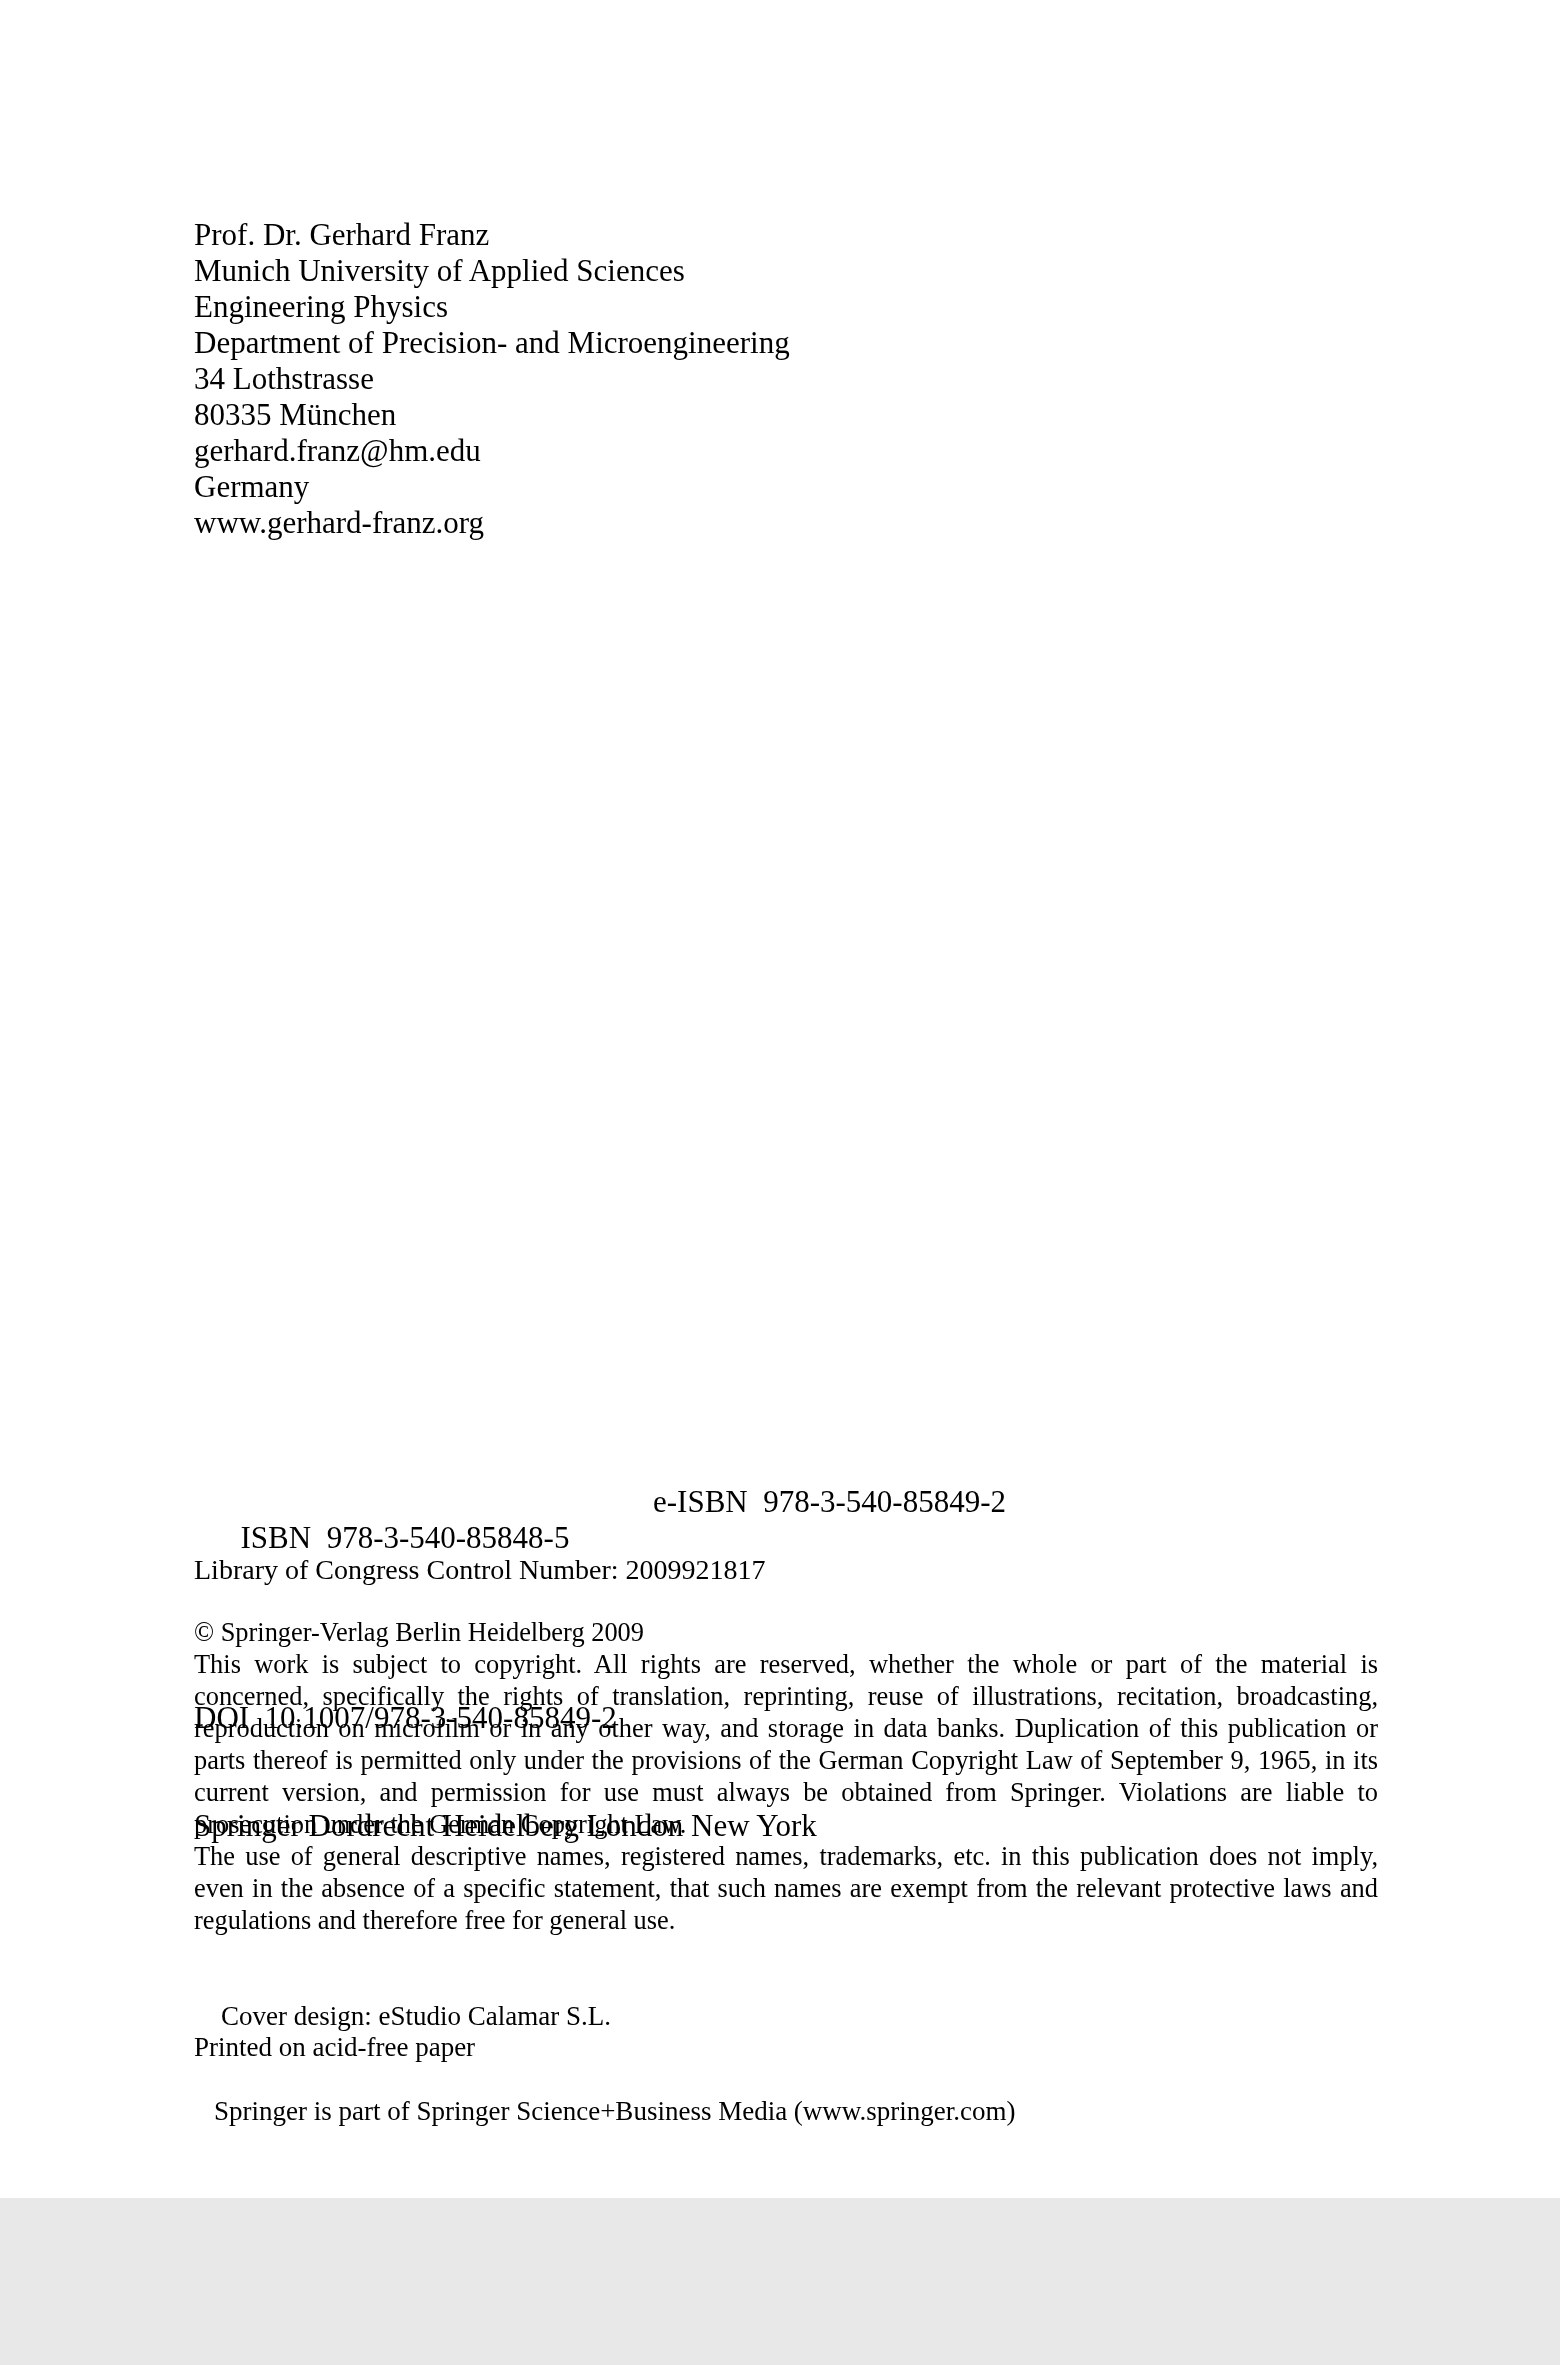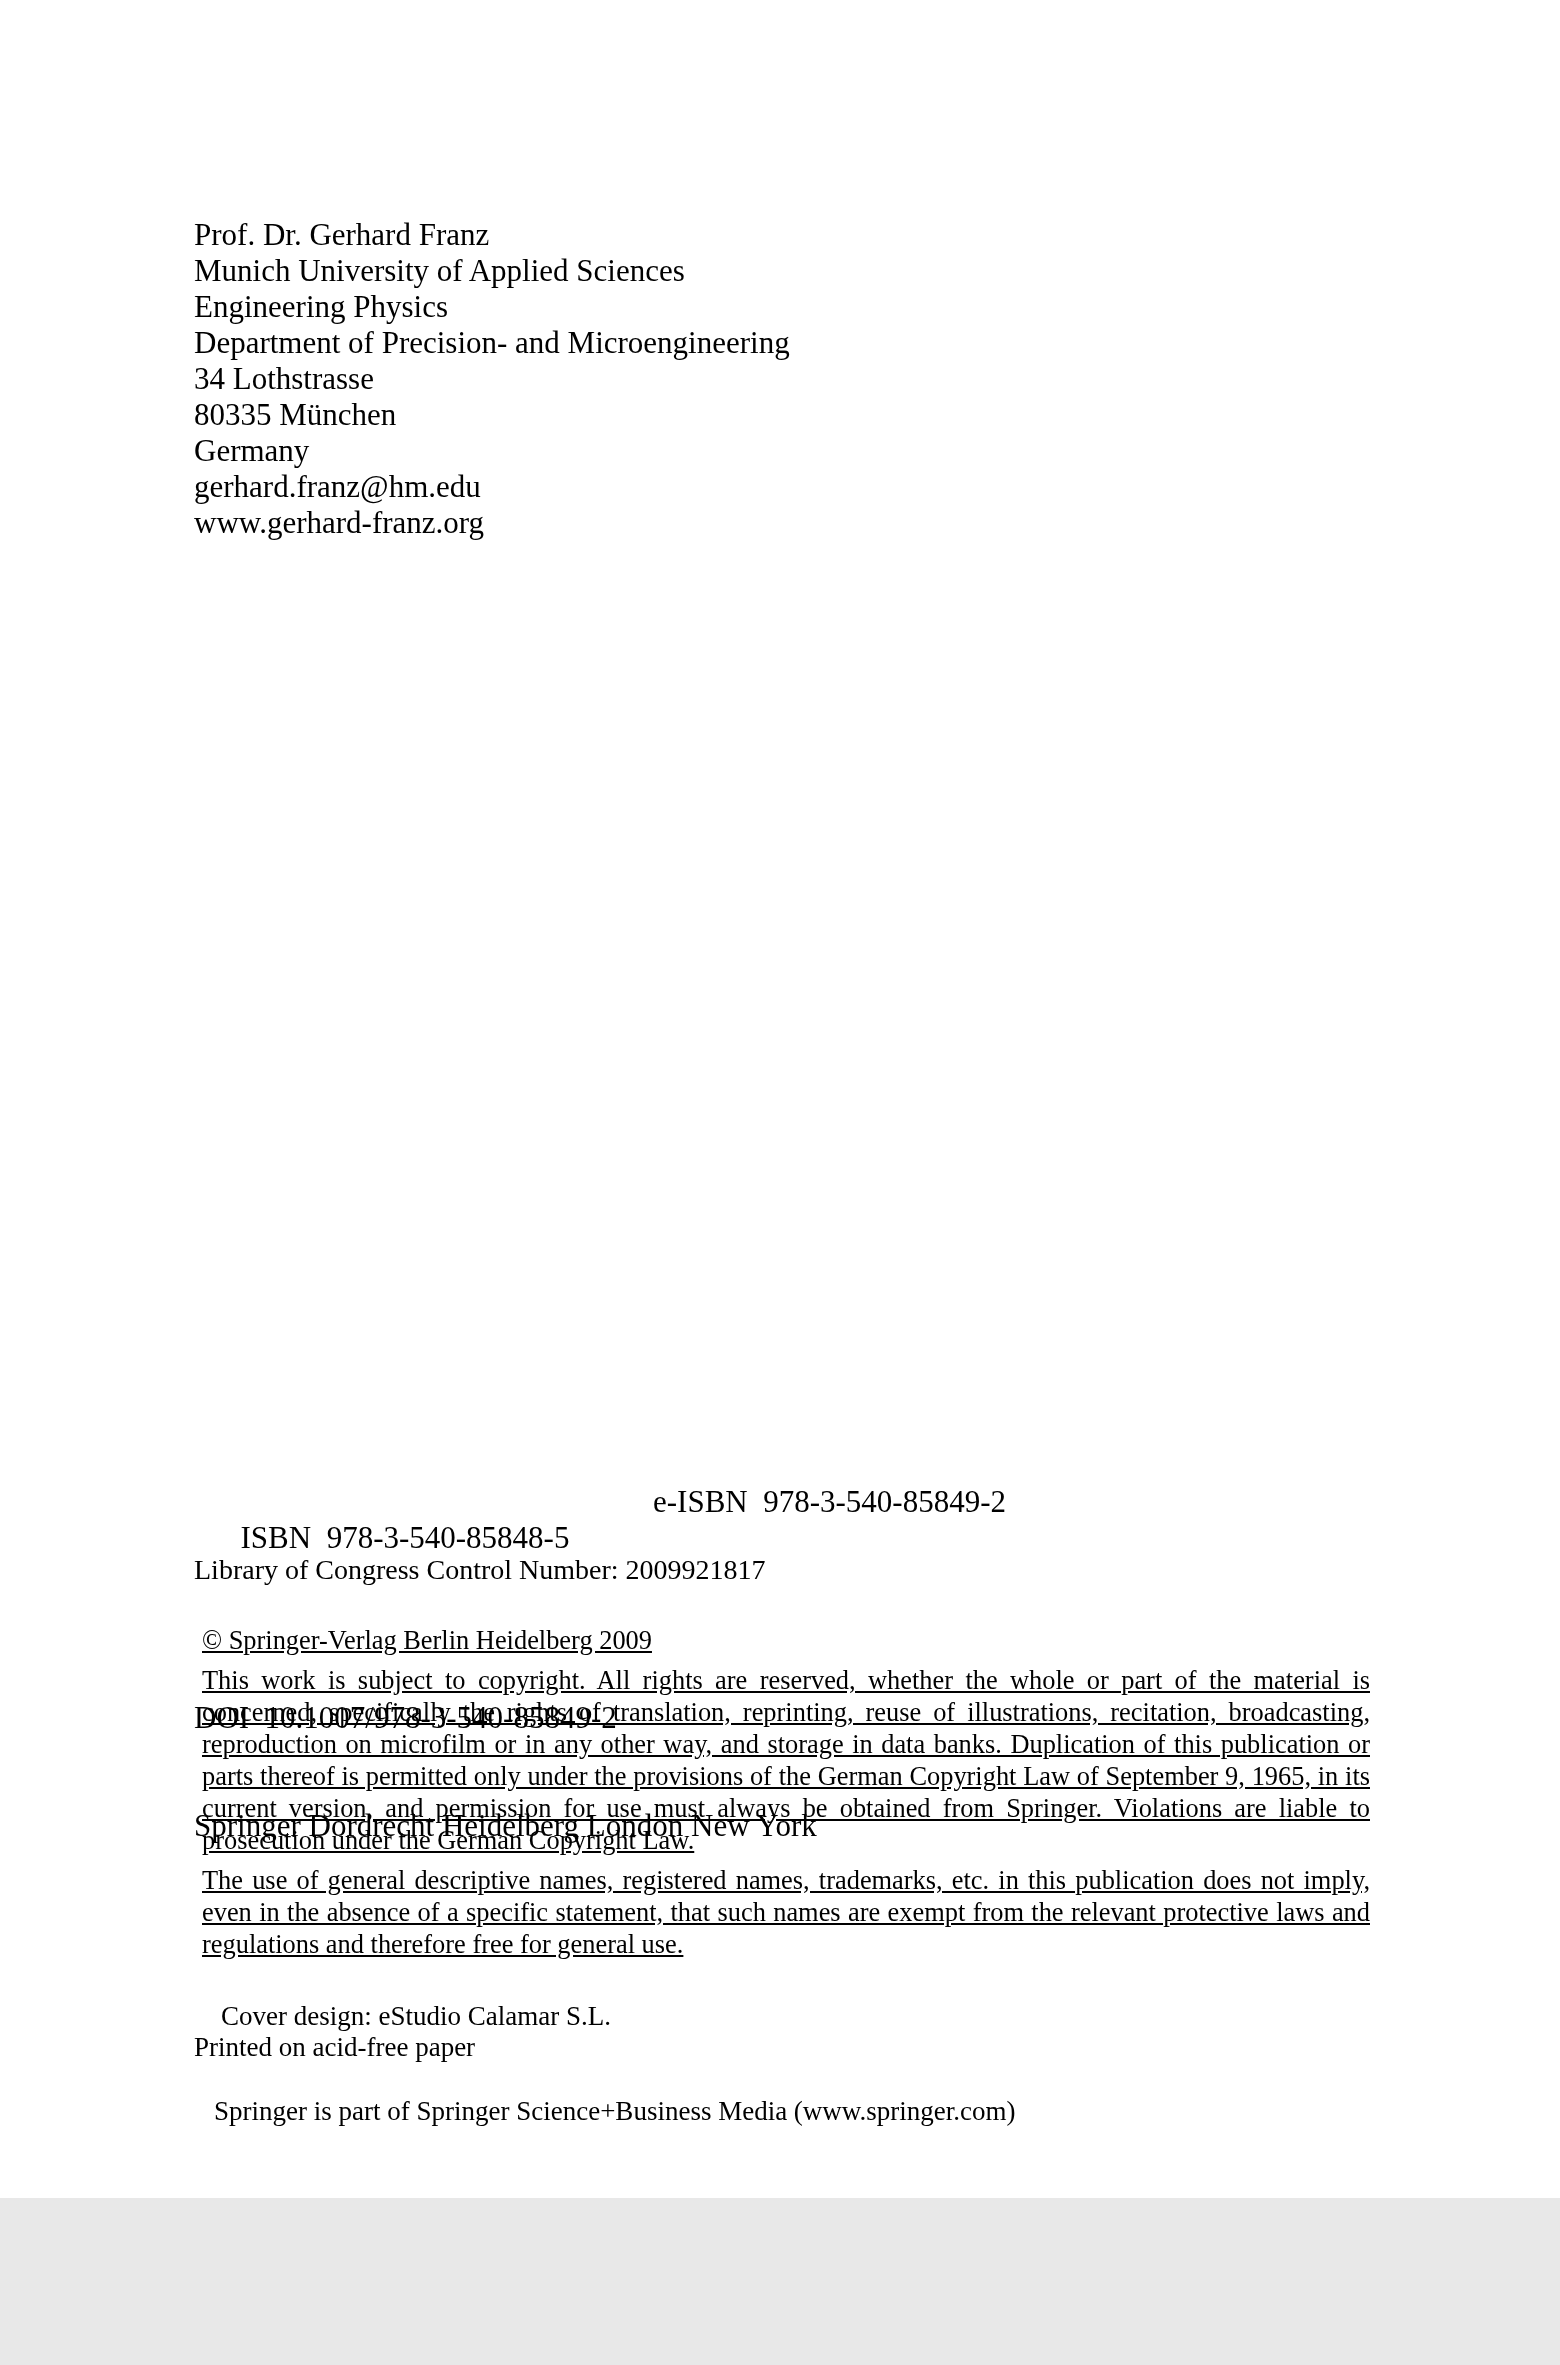--- a/index.html
+++ b/index.html
@@ -49,24 +49,23 @@
   }
 
   
   .legal-block {
     top: 1616px;
     width: 1184px;
     font-size: 26.4px;
     line-height: 32px;
   }
   .legal-block p {
-    margin: 8px;
+    margin: 0;
     text-align: justify;
     text-justify: inter-word;
-    text-decoration: underline;
   }
   .copyright-line { text-align: left !important; }
 
   
   .cover-line {
     top: 1968px;
     font-size: 27px;
     line-height: 32px;
     white-space: pre-wrap;
   }
@@ -88,22 +87,22 @@
 
 <div class="page">
 
   <div class="abs author-block">
       <div>Prof. Dr. Gerhard Franz</div>
       <div>Munich University of Applied Sciences</div>
       <div>Engineering Physics</div>
       <div>Department of Precision- and Microengineering</div>
       <div>34 Lothstrasse</div>
       <div>80335 München</div>
+      <div>gerhard.franz@hm.edu</div>
       <div>Germany</div>
-      <div>gerhard.franz@hm.edu</div>
       <div>www.gerhard-franz.org</div>
     </div>
 
   <div class="abs isbn-block">
     <div class="isbn-line">
       <span>ISBN  978-3-540-85848-5</span>
       <span class="eisbn">e-ISBN  978-3-540-85849-2</span>
     </div>
     <div>DOI  10.1007/978-3-540-85849-2</div>
     <div>Springer Dordrecht Heidelberg London New York</div>

